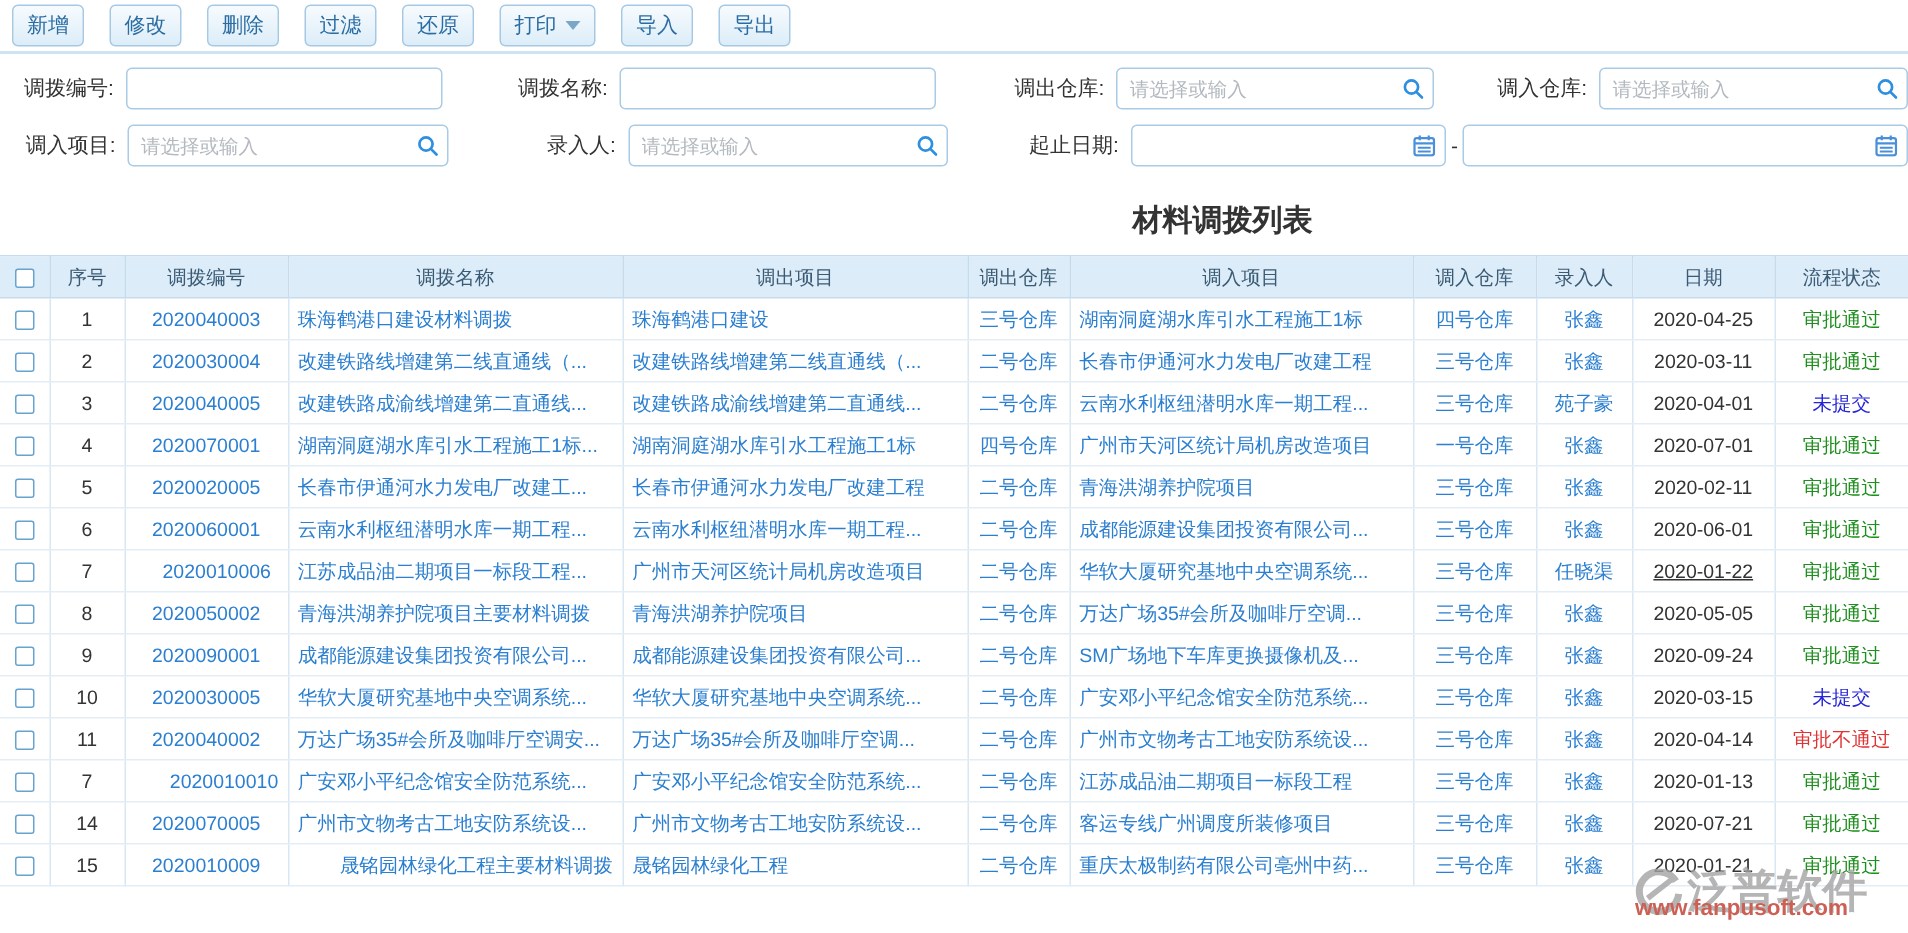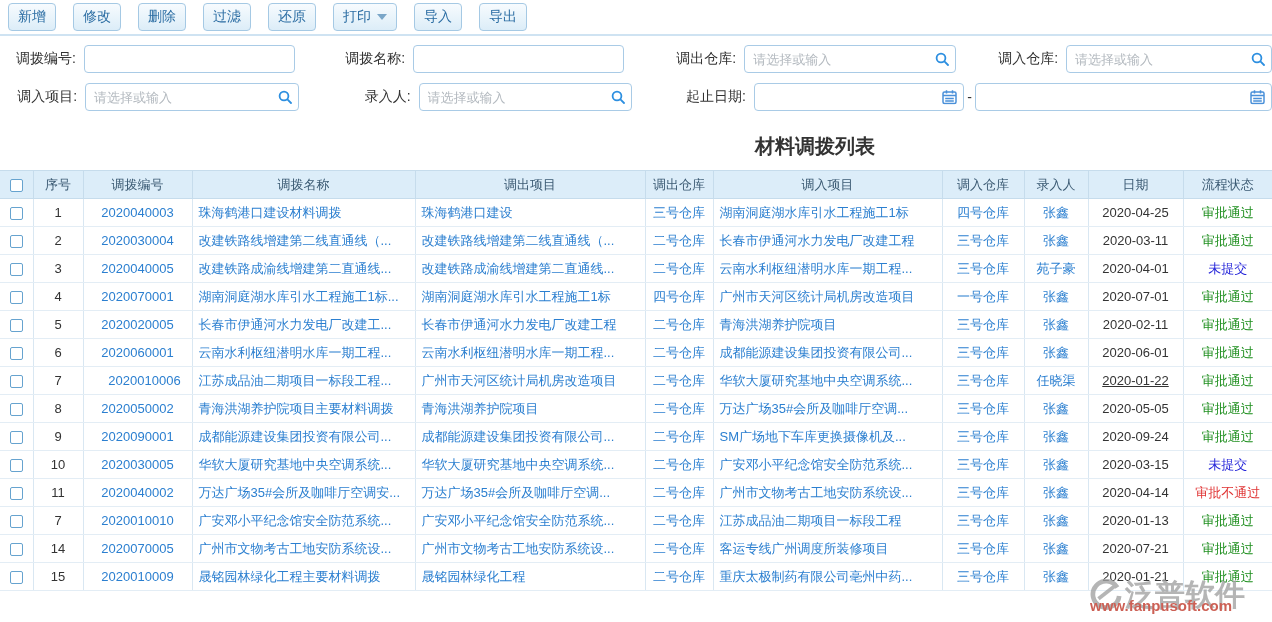--- a/index.html
+++ b/index.html
@@ -344,21 +344,21 @@
         <td class="blue" style="text-align: center;">二号仓库</td>
         <td class="blue" style="text-align: left;">广州市文物考古工地安防系统设...</td>
         <td class="blue" style="text-align: center;">三号仓库</td>
         <td class="blue" style="text-align: center;">张鑫</td>
         <td style="text-align: center;">2020-04-14</td>
         <td style="text-align: center; color: rgb(224, 52, 52);">审批不通过</td>
       </tr>
       <tr>
         <td style="text-align: center;"><span class="cb"></span></td>
         <td style="text-align: center;">7</td>
-        <td class="blue" style="text-align: center;">2020010010</td>
+        <td class="blue" style="text-align: right;">2020010010</td>
         <td class="blue" style="text-align: left;">广安邓小平纪念馆安全防范系统...</td>
         <td class="blue" style="text-align: left;">广安邓小平纪念馆安全防范系统...</td>
         <td class="blue" style="text-align: center;">二号仓库</td>
         <td class="blue" style="text-align: left;">江苏成品油二期项目一标段工程</td>
         <td class="blue" style="text-align: center;">三号仓库</td>
         <td class="blue" style="text-align: center;">张鑫</td>
         <td style="text-align: center;">2020-01-13</td>
         <td style="text-align: center; color: rgb(31, 143, 31);">审批通过</td>
       </tr>
       <tr>
@@ -371,21 +371,21 @@
         <td class="blue" style="text-align: left;">客运专线广州调度所装修项目</td>
         <td class="blue" style="text-align: center;">三号仓库</td>
         <td class="blue" style="text-align: center;">张鑫</td>
         <td style="text-align: center;">2020-07-21</td>
         <td style="text-align: center; color: rgb(31, 143, 31);">审批通过</td>
       </tr>
       <tr>
         <td style="text-align: center;"><span class="cb"></span></td>
         <td style="text-align: center;">15</td>
         <td class="blue" style="text-align: center;">2020010009</td>
-        <td class="blue" style="text-align: left;">晟铭园林绿化工程主要材料调拨</td>
+        <td class="blue" style="text-align: right;">晟铭园林绿化工程主要材料调拨</td>
         <td class="blue" style="text-align: left;">晟铭园林绿化工程</td>
         <td class="blue" style="text-align: center;">二号仓库</td>
         <td class="blue" style="text-align: left;">重庆太极制药有限公司亳州中药...</td>
         <td class="blue" style="text-align: center;">三号仓库</td>
         <td class="blue" style="text-align: center;">张鑫</td>
         <td style="text-align: center;">2020-01-21</td>
         <td style="text-align: center; color: rgb(31, 143, 31);">审批通过</td>
       </tr>
     </tbody>
 </table>

